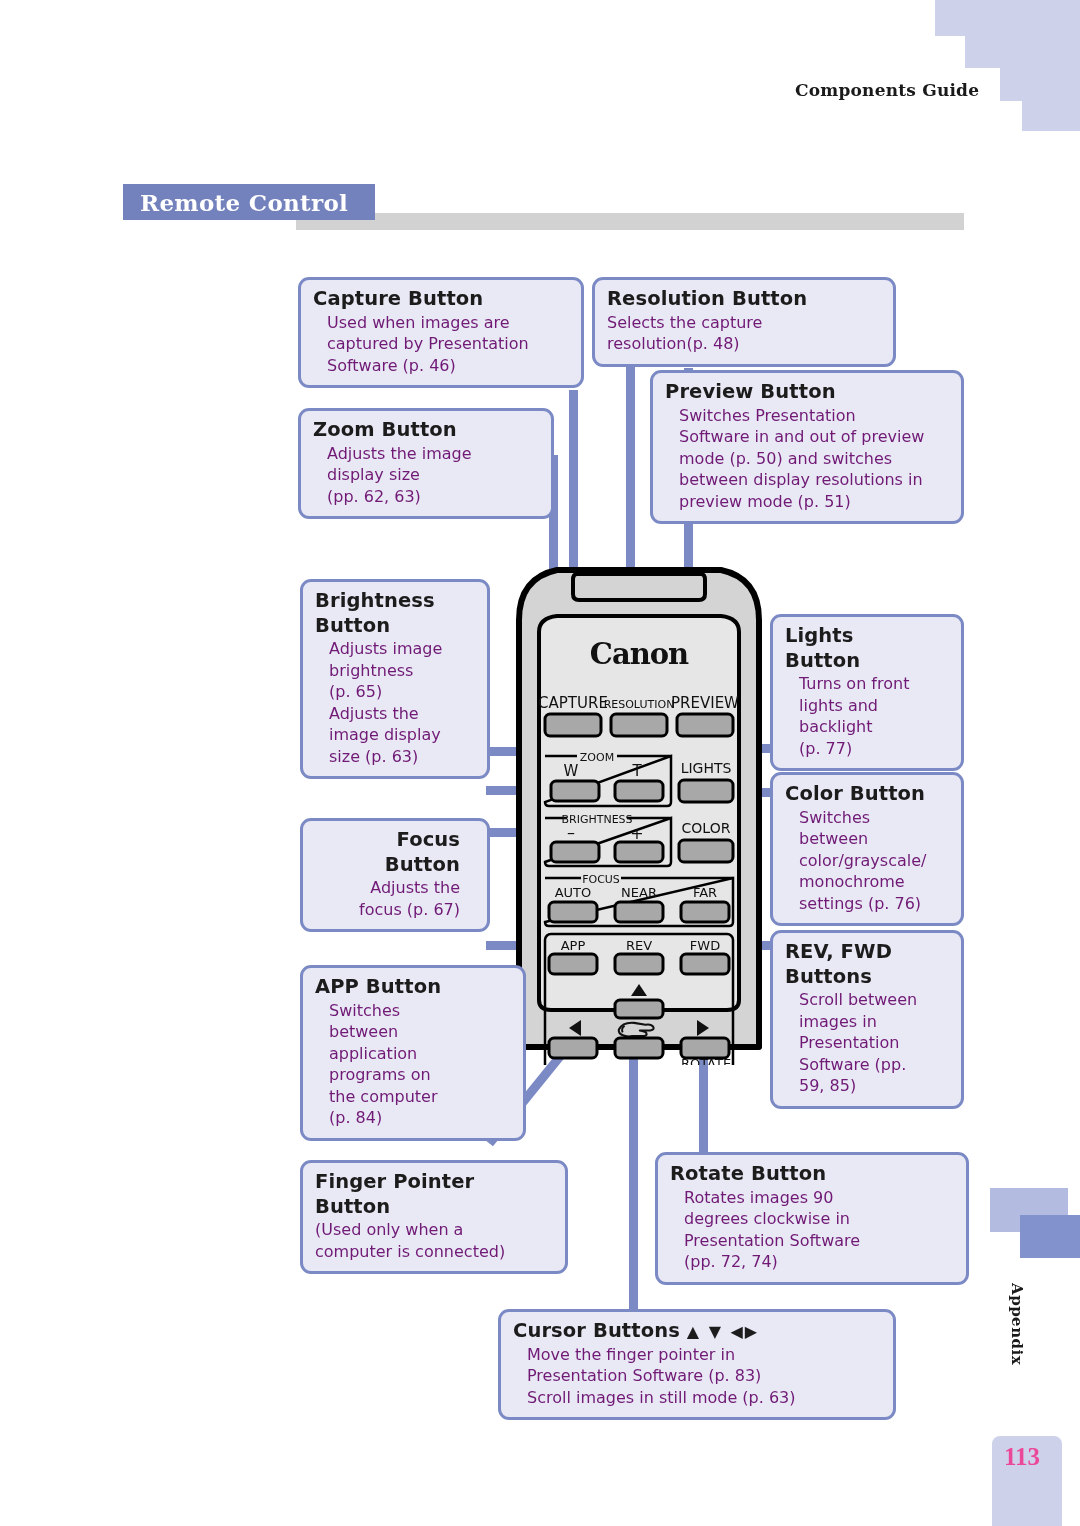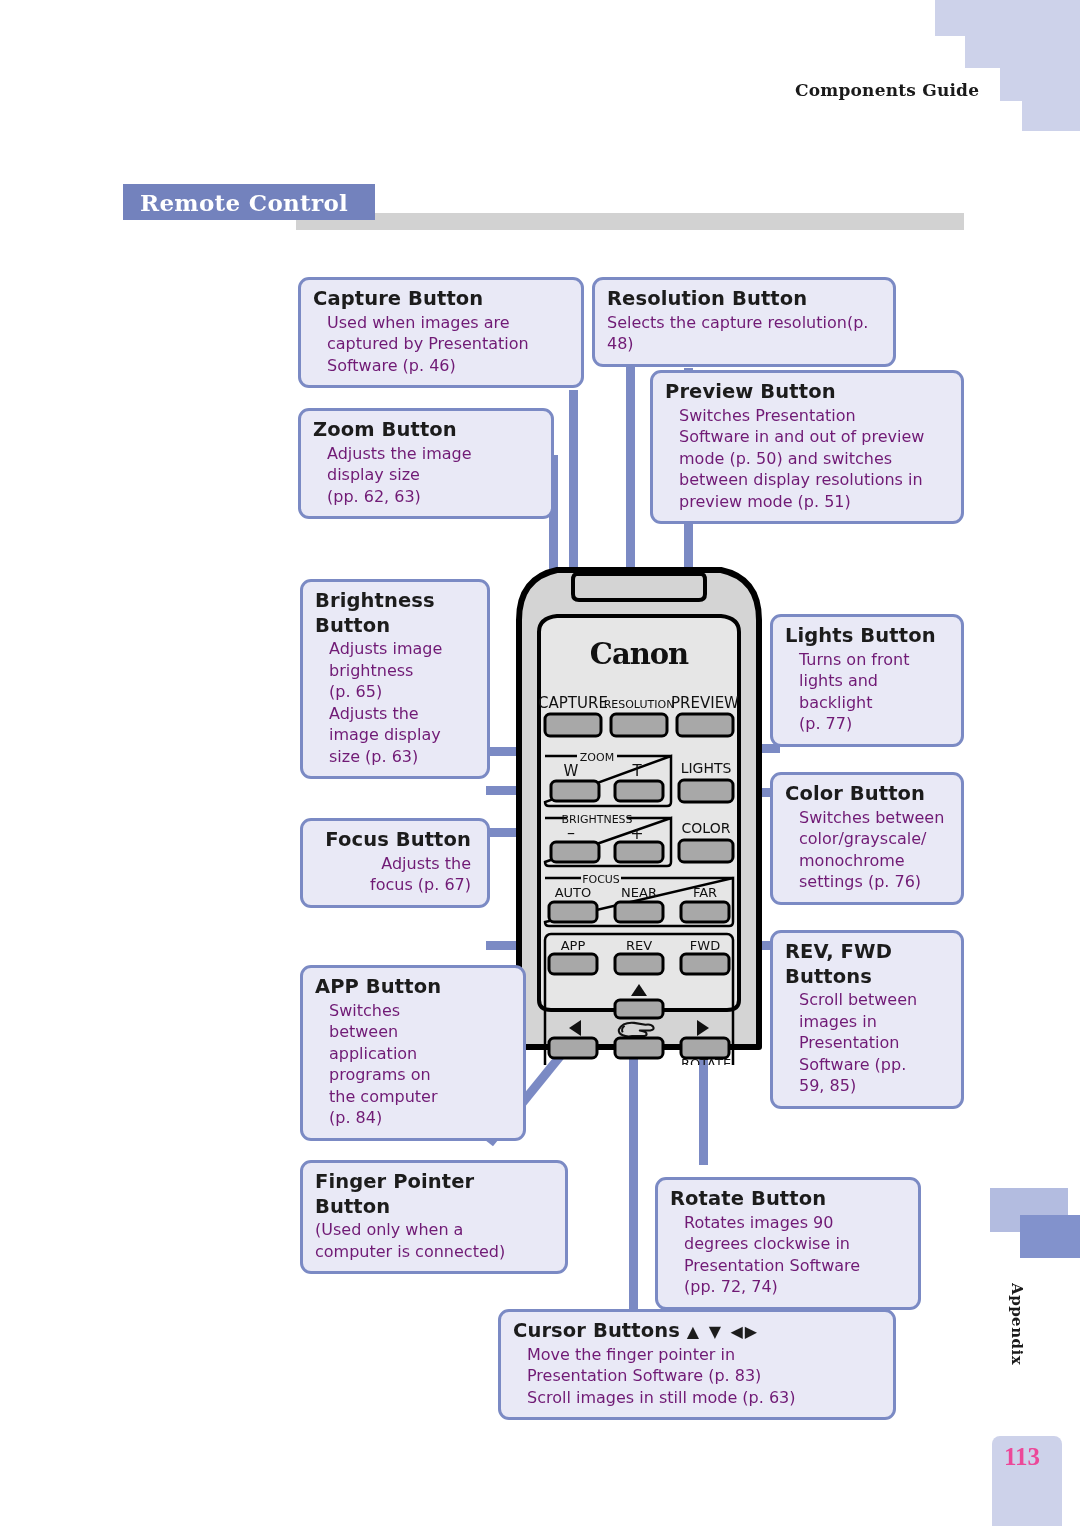--- a/index.html
+++ b/index.html
@@ -35,21 +35,21 @@
     position:absolute;left:296px;top:213px;
     width:668px;height:17px;background:#d2d2d2;
   }
 
   
   .callout{
     position:absolute;box-sizing:border-box;
     background:#e9e9f6;
     border:3.4px solid #7b8ac4;
     border-radius:11px;
-    padding:7px 16px 9px 12px;
+    padding:7px 27px 9px 12px;
     z-index:6;
   }
   .callout .ttl{
     display:block;
     font-weight:bold;font-size:19.5px;color:#1c1c1c;
     line-height:1.26;
     letter-spacing:.1px;
     white-space:pre-line;
   }
   .callout .bdy{
@@ -294,21 +294,21 @@
 <div class="callout ind" style="left:770px;top:930px;width:194px;">
   <span class="ttl">REV, FWD
 Buttons</span>
   <span class="bdy">Scroll between
 images in
 Presentation
 Software (pp.
 59, 85)</span>
 </div>
 
-<div class="callout ind" style="left:655px;top:1177px;width:266px;">
+<div class="callout ind" style="left:655px;top:1152px;width:314px;">
   <span class="ttl">Rotate Button</span>
   <span class="bdy">Rotates images 90
 degrees clockwise in
 Presentation Software
 (pp. 72, 74)</span>
 </div>
 
 <div class="callout ind" style="left:498px;top:1309px;width:398px;">
   <span class="ttl"><span>Cursor Buttons </span><span class="arrows">▲ ▼ ◀▶</span></span>
   <span class="bdy">Move the finger pointer in

